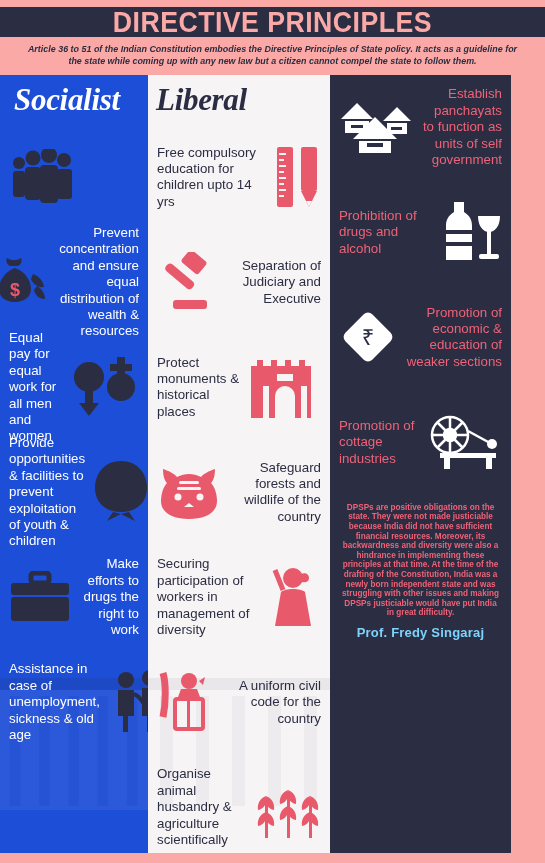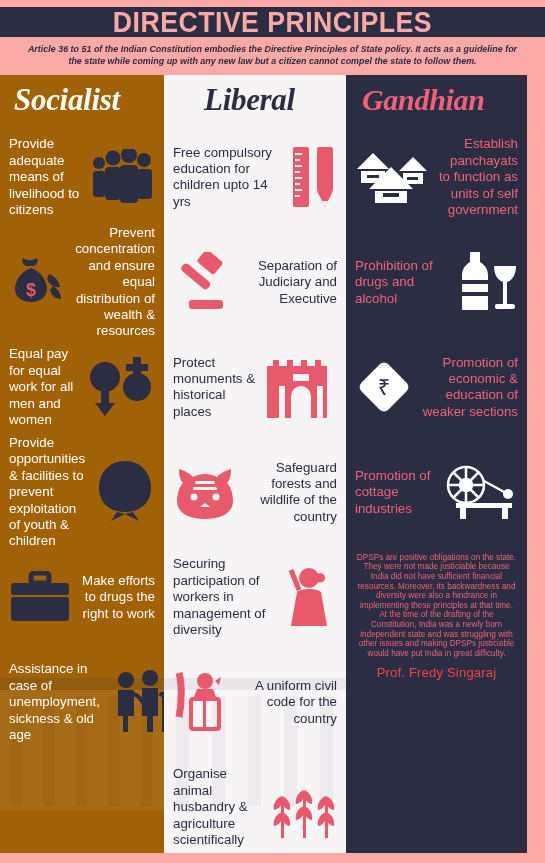--- a/index.html
+++ b/index.html
@@ -31,29 +31,29 @@
   .subtitle-band .subtitle {
     color:#2b2d42; font-style:italic; font-weight:bold;
     font-size:9.3px; line-height:12.4px;
     font-family:"Liberation Sans Narrow","Liberation Sans",sans-serif;
     transform:scaleX(.96); transform-origin:center; display:block;
   }
 
   
   .columns { display:flex; width:545px; height:778px; }
   .col { position:relative; overflow:hidden; }
-  .col-socialist { width:164px; background:#a16207; }
+  .col-socialist { width:148px; background:#1d4ed8; }
   .col-liberal   { width:182px; background:#f7f4f6; }
   .col-gandhian  { width:181px; background:#2b2d42; }
 
   .col-head {
     height:50px; display:flex; align-items:center;
     padding-left:14px;
   }
-  .col-liberal .col-head { padding-left:40px; }
+  .col-liberal .col-head { padding-left:8px; }
   .col-gandhian .col-head { padding-left:16px; }
   .col-head .head-text {
     font-family:"Liberation Serif", serif;
     font-style:italic; font-weight:bold;
     font-size:31px; letter-spacing:-.3px; white-space:nowrap;
   }
   .col-socialist .head-text { color:#ffffff; }
   .col-liberal   .head-text { color:#2b2d42; }
   .col-gandhian  .head-text { color:#ef6277; font-size:30px; }
 
@@ -79,28 +79,28 @@
   .col-socialist .txt { color:#ffffff; }
   .col-liberal   .txt { color:#2b2d42; }
   .col-gandhian  .txt { color:#ef6277; }
 
   .col-socialist .ico svg { fill:#2b2d42; }
   .col-liberal   .ico svg { fill:#e8596b; }
   .col-gandhian  .ico svg { fill:#ffffff; }
 
   
   .note {
-    padding:8px 10px 0 10px; text-align:center;
+    padding:8px 10px 0 10px; text-align:center;font-weight:bold;
   }
   .note .note-text {
     color:#ef6277; font-size:8.2px; line-height:9.6px; display:block;
     font-family:"Liberation Sans Narrow","Liberation Sans",sans-serif;
   }
   .note .credit {
-    display:block; color:#ef4444; margin-top:7px;
+    display:block; color:#7dd3fc; margin-top:7px;
     font-size:13px; letter-spacing:.2px;
   }
 </style>
 </head>
 <body>
 
 <div class="poster">
 
   <div class="top-strip"></div>
 
@@ -125,21 +125,20 @@
         <rect x="156" y="58" width="13" height="110" fill="#2b2d42" opacity=".35"></rect>
       </svg>
 
       <div class="col-head">
         <span class="head-text">Socialist</span>
       </div>
 
       <div class="items">
 
         <div class="item text-left" style="height:105px">
-          <div class="txt">Provide adequate means of livelihood to citizens</div>
           <div class="ico">
             <svg width="66" height="56" viewBox="0 0 66 56">
               <circle cx="10" cy="14" r="6"></circle>
                 <rect x="4" y="22" width="12" height="26" rx="3"></rect>
               <circle cx="24" cy="9" r="7.5"></circle>
                 <rect x="16" y="18" width="16" height="33" rx="4"></rect>
               <circle cx="40" cy="6" r="8"></circle>
                 <rect x="31" y="16" width="18" height="38" rx="4"></rect>
               <circle cx="55" cy="11" r="7"></circle>
                 <rect x="48" y="20" width="15" height="30" rx="3"></rect>
@@ -335,23 +334,20 @@
                 <path d="M13 22c-6 2-9 8-8 14 6-1 9-6 8-14zM13 22c6 2 9 8 8 14-6-1-9-6-8-14zM13 38c-6 2-9 8-8 14 6-1 9-6 8-14zM13 38c6 2 9 8 8 14-6-1-9-6-8-14z"></path>
               </g>
             </svg>
           </div>
         </div>
 
       </div>
     </div>
 
     <div class="col col-gandhian">
-      <div class="col-head">
-        <span class="head-text">Gandhian</span>
-      </div>
 
       <div class="items">
 
         <div class="item text-right" style="height:105px">
           <div class="txt">Establish panchayats to function as units of self government</div>
           <div class="ico">
             <svg width="76" height="56" viewBox="0 0 76 56">
               <path d="M18 4L2 20h32zM6 22h24v12H6z"></path>
               <path d="M58 8L44 22h28zM48 24h20v11H48z"></path>
               <path d="M36 18L14 40h44zM20 42h32v12H20z"></path>

